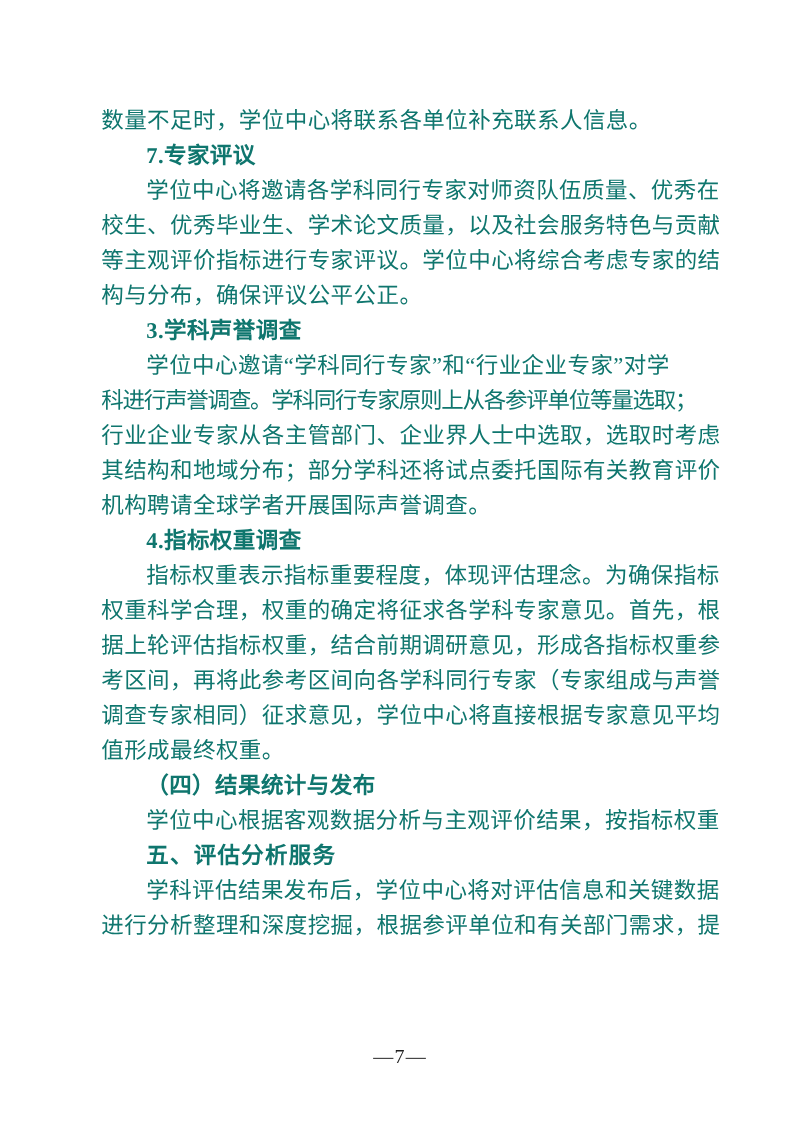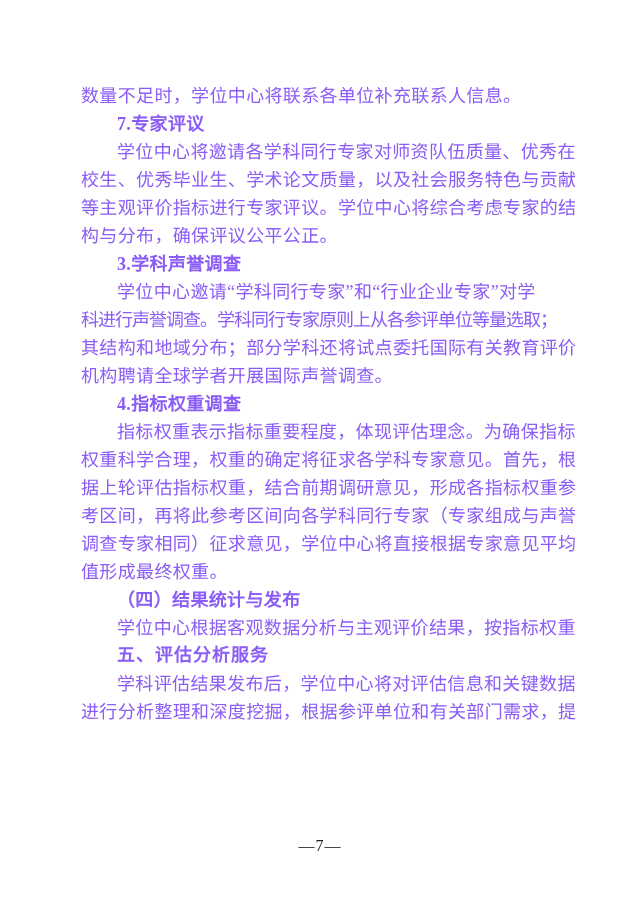--- a/index.html
+++ b/index.html
@@ -19,21 +19,21 @@
     position: absolute;
     top: 82px;
     left: 81px;
     width: 479px;
   }
   .line {
     display: block;
     height: 28px;
     line-height: 28px;
     font-size: 18px;
-    color: #8b5cf6;
+    color: #0f766e;
     letter-spacing: 0.35px;
     white-space: nowrap;
     text-align: justify;
   }
   
   .body { }
   
   .indent { padding-left: 36px; }
   
   .h-num {
@@ -42,21 +42,21 @@
   }
   
   .h-paren {
     padding-left: 36px;
     font-weight: bold;
   }
   
   .h-hei {
     padding-left: 36px;
     font-weight: bold;
-    font-family: Liberation Mono, monospace;
+    font-family: Liberation Sans, sans-serif;
     letter-spacing: 1px;
   }
   
   .compress { letter-spacing: -1px; }
   .footer {
     position: absolute;
     top: 836px;
     left: 0;
     width: 640px;
     text-align: center;
@@ -73,20 +73,21 @@
   <div class="content">
     <div class="line body">数量不足时，学位中心将联系各单位补充联系人信息。</div>
     <div class="line h-num">7.专家评议</div>
     <div class="line indent">学位中心将邀请各学科同行专家对师资队伍质量、优秀在</div>
     <div class="line body">校生、优秀毕业生、学术论文质量，以及社会服务特色与贡献</div>
     <div class="line body">等主观评价指标进行专家评议。学位中心将综合考虑专家的结</div>
     <div class="line body">构与分布，确保评议公平公正。</div>
     <div class="line h-num">3.学科声誉调查</div>
     <div class="line indent">学位中心邀请“学科同行专家”和“行业企业专家”对学</div>
     <div class="line compress">科进行声誉调查。学科同行专家原则上从各参评单位等量选取；</div>
+    <div class="line body">行业企业专家从各主管部门、企业界人士中选取，选取时考虑</div>
     <div class="line body">其结构和地域分布；部分学科还将试点委托国际有关教育评价</div>
     <div class="line body">机构聘请全球学者开展国际声誉调查。</div>
     <div class="line h-num">4.指标权重调查</div>
     <div class="line indent">指标权重表示指标重要程度，体现评估理念。为确保指标</div>
     <div class="line body">权重科学合理，权重的确定将征求各学科专家意见。首先，根</div>
     <div class="line body">据上轮评估指标权重，结合前期调研意见，形成各指标权重参</div>
     <div class="line body">考区间，再将此参考区间向各学科同行专家（专家组成与声誉</div>
     <div class="line body">调查专家相同）征求意见，学位中心将直接根据专家意见平均</div>
     <div class="line body">值形成最终权重。</div>
     <div class="line h-paren">（四）结果统计与发布</div>

